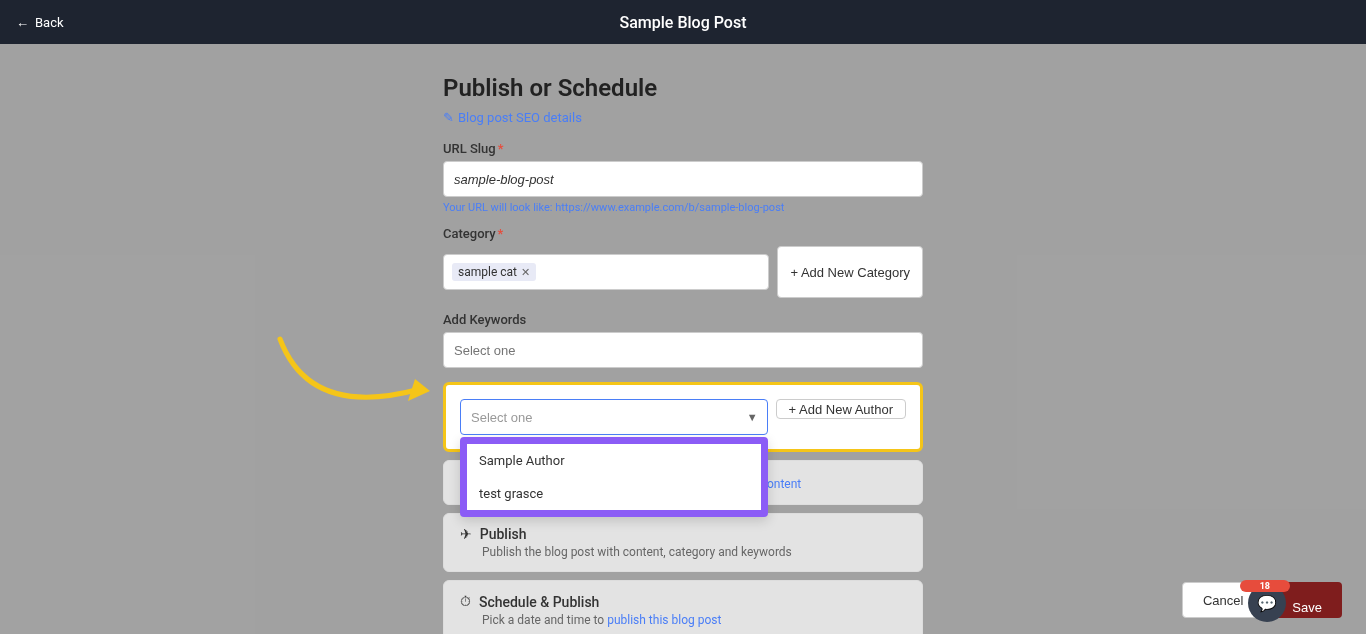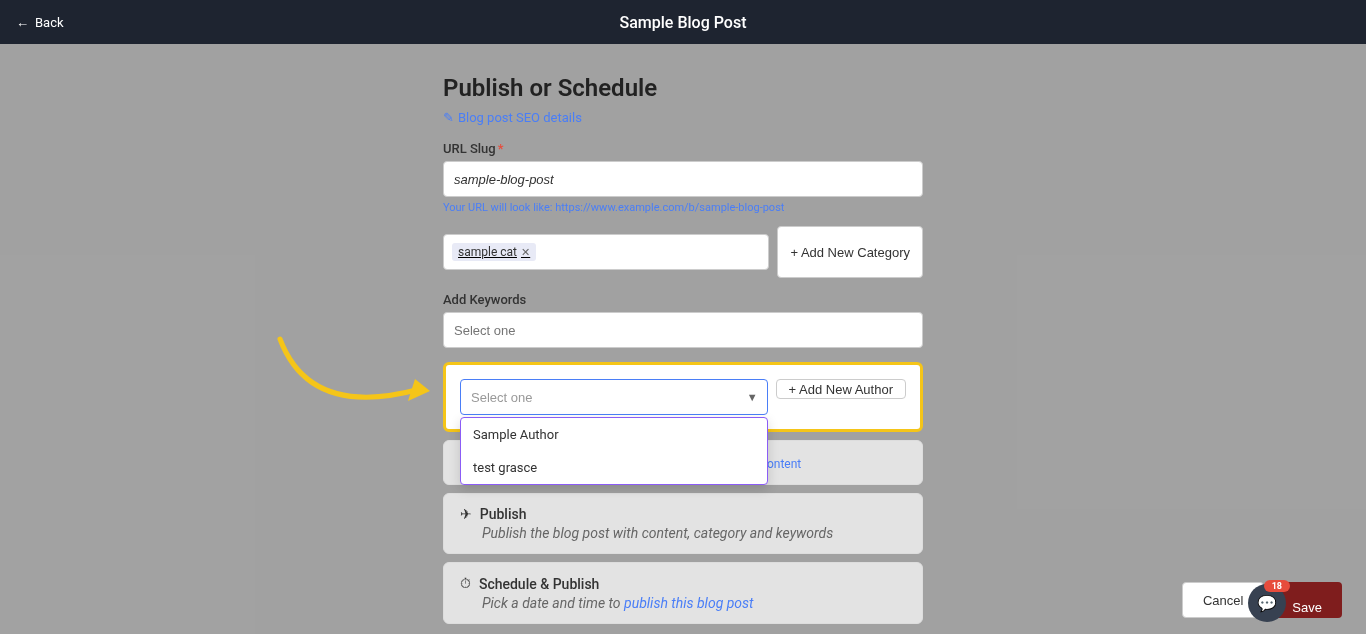--- a/index.html
+++ b/index.html
@@ -103,21 +103,20 @@
     .category-select-wrap {
       flex: 1;
       border: 1px solid #ccc;
       border-radius: 4px;
       height: 36px;
       background: #fff;
       display: flex;
       align-items: center;
       padding: 0 8px;
       font-size: 13px;
-      text-decoration: underline;
     }
     .category-tag {
       background: #e8eaf6;
       border-radius: 3px;
       padding: 2px 6px;
       font-size: 12px;
       color: #333;
       display: flex;
       align-items: center;
       gap: 4px;
@@ -194,21 +193,21 @@
       font-size: 11px;
     }
 
     
     .author-dropdown {
       position: absolute;
       top: 38px;
       left: 0;
       right: 0;
       background: #fff;
-      border: 1px solid #8b5cf6;
+      border: 7px solid #8b5cf6;
       border-radius: 4px;
       box-shadow: 0 4px 12px rgba(0,0,0,0.15);
       z-index: 100;
     }
     .dropdown-item {
       padding: 9px 12px;
       font-size: 13px;
       color: #333;
       cursor: pointer;
     }
@@ -242,25 +241,24 @@
     }
     .action-card-title {
       font-size: 14px;
       font-weight: 500;
       color: #333;
       display: flex;
       align-items: center;
       gap: 8px;
     }
     .action-card-desc {
-      font-size: 14px;
+      font-size: 12px;
       color: #666;
       margin-top: 3px;
       padding-left: 22px;
-      font-style: italic;
     }
     .action-card-desc a {
       color: #4a7ef7;
       text-decoration: none;
     }
 
     
     .save-version-card {
       background: rgba(255,255,255,0.7);
       border: 1px solid #ddd;
@@ -334,21 +332,21 @@
       cursor: pointer;
     }
     .chat-badge {
       position: absolute;
       top: -4px;
       right: -4px;
       background: #e74c3c;
       color: #fff;
       font-size: 9px;
       border-radius: 10px;
-      padding: 1px 8px;
+      padding: 1px 20px;
       font-weight: bold;
     }
 
     .overlay-bg {
       position: absolute;
       top: 44px;
       left: 0;
       right: 0;
       bottom: 0;
       background: rgba(150,150,150,0.55);
@@ -387,20 +385,23 @@
     </a>
 
     <div class="field-label">
       <span>URL Slug</span><span class="required">*</span>
     </div>
     <input class="text-input" type="text" value="sample-blog-post" style="">
     <div class="url-hint">
       <span>Your URL will look like: </span><span style="color:#4a7ef7">https://www.example.com/b/sample-blog-post</span>
     </div>
 
+    <div class="field-label">
+      <span>Category</span><span class="required">*</span>
+    </div>
     <div class="category-row">
       <div class="category-select-wrap">
         <span class="category-tag">
           <span>sample cat</span>
           <span class="remove">✕</span>
         </span>
       </div>
       <button class="btn-add-category">+ Add New Category</button>
     </div>
 

